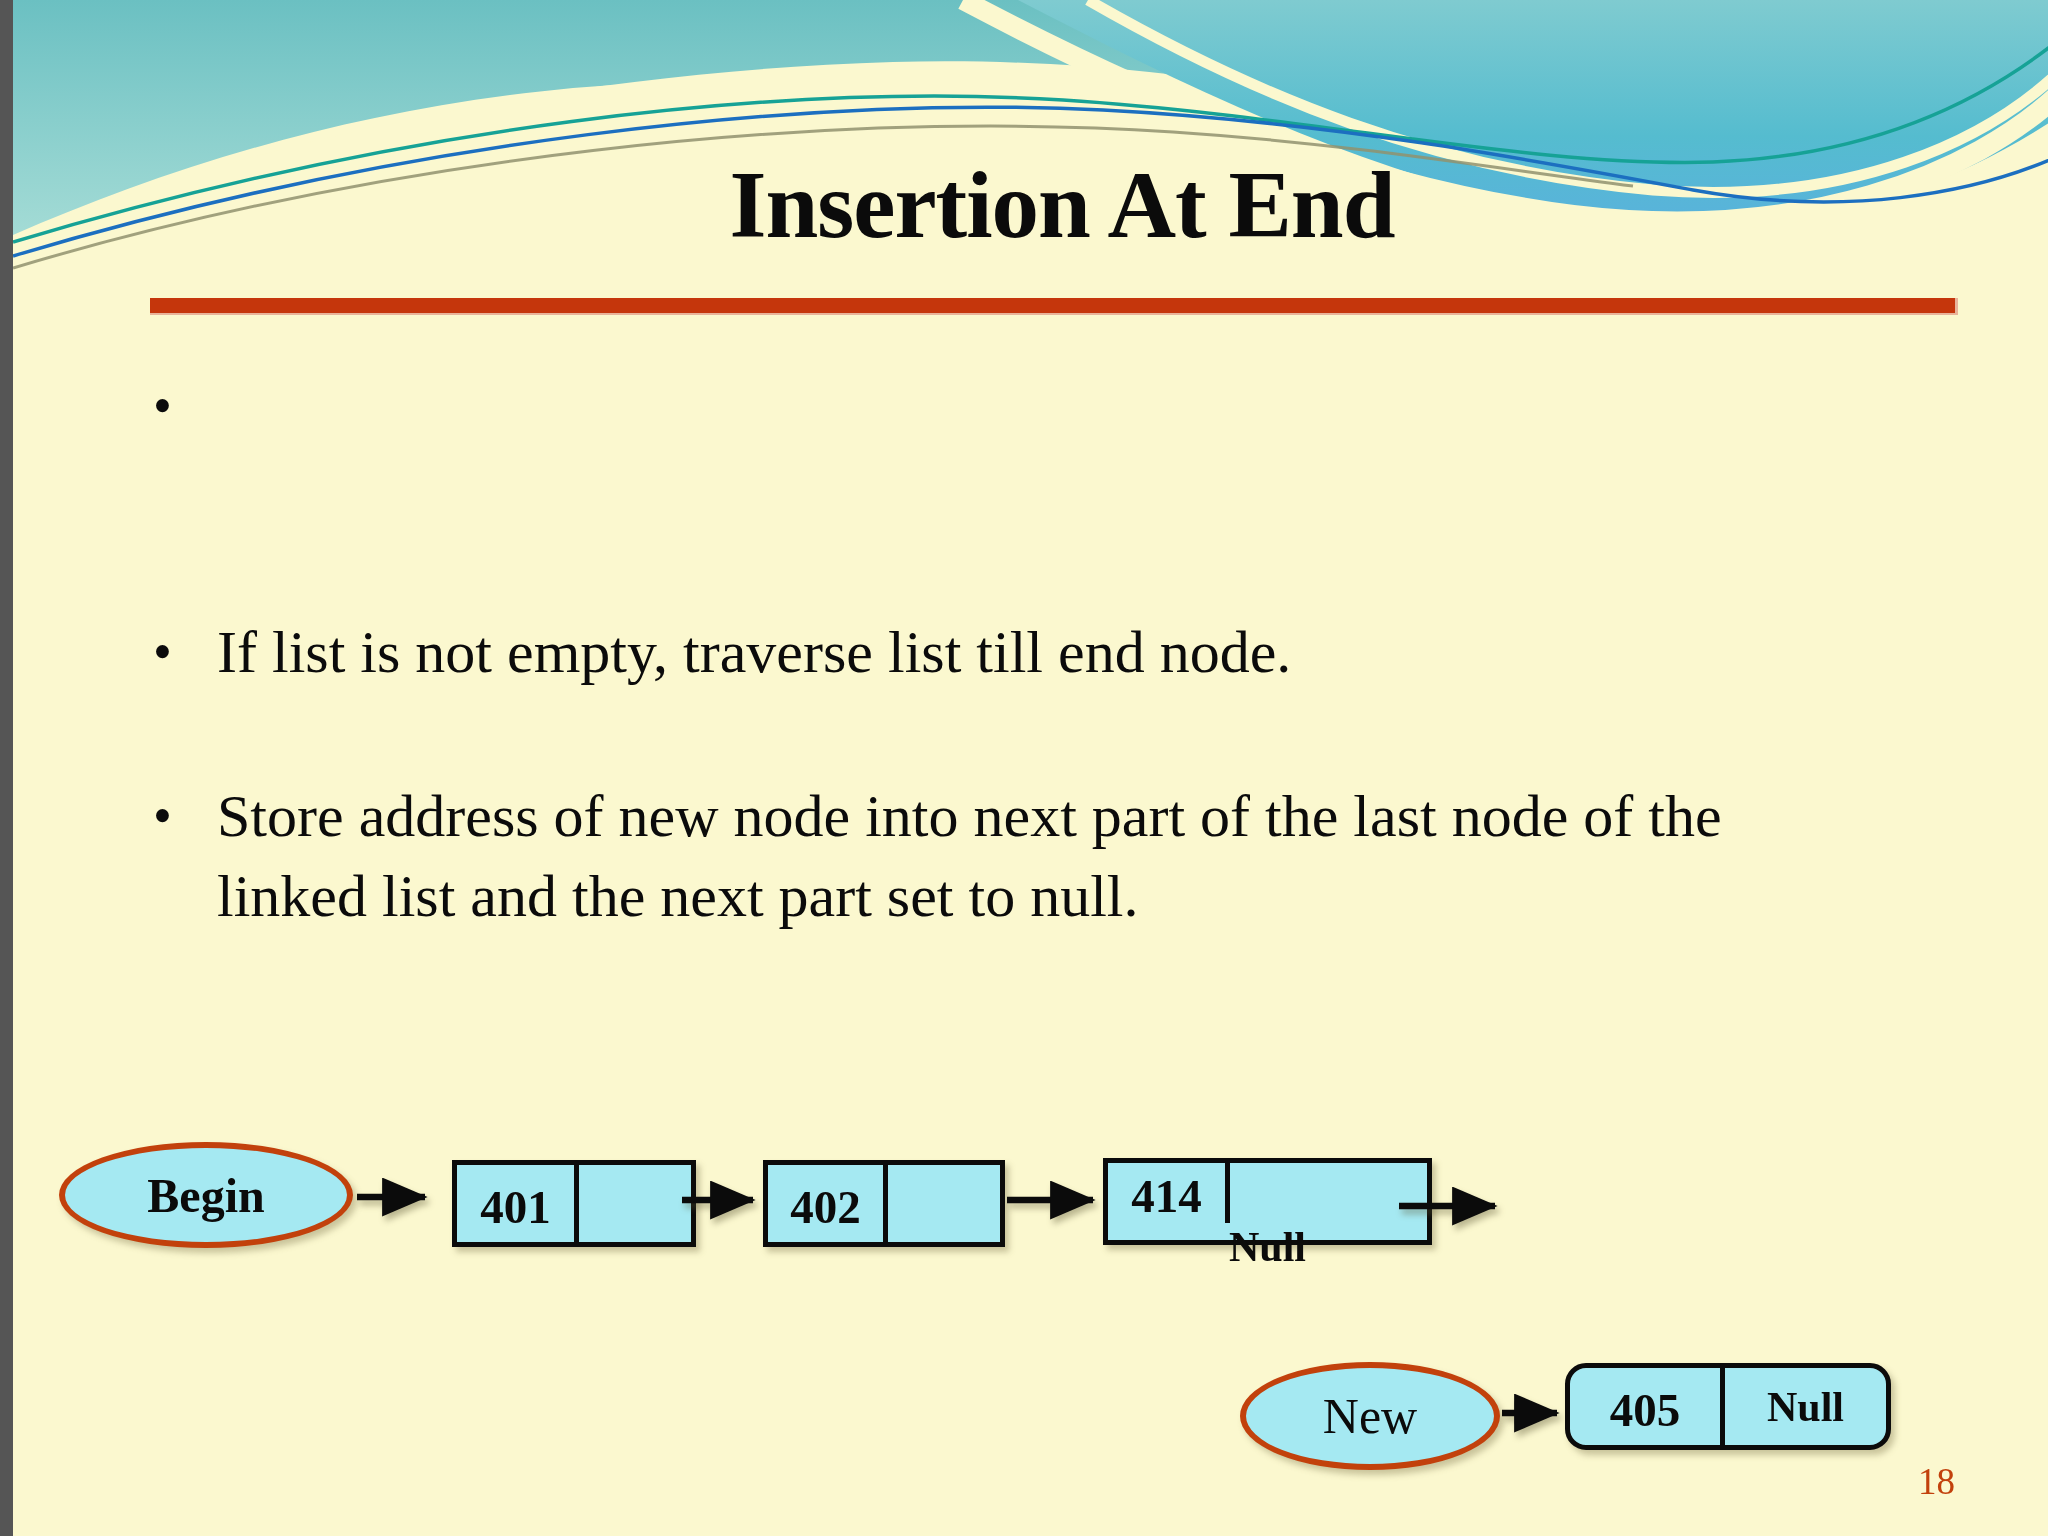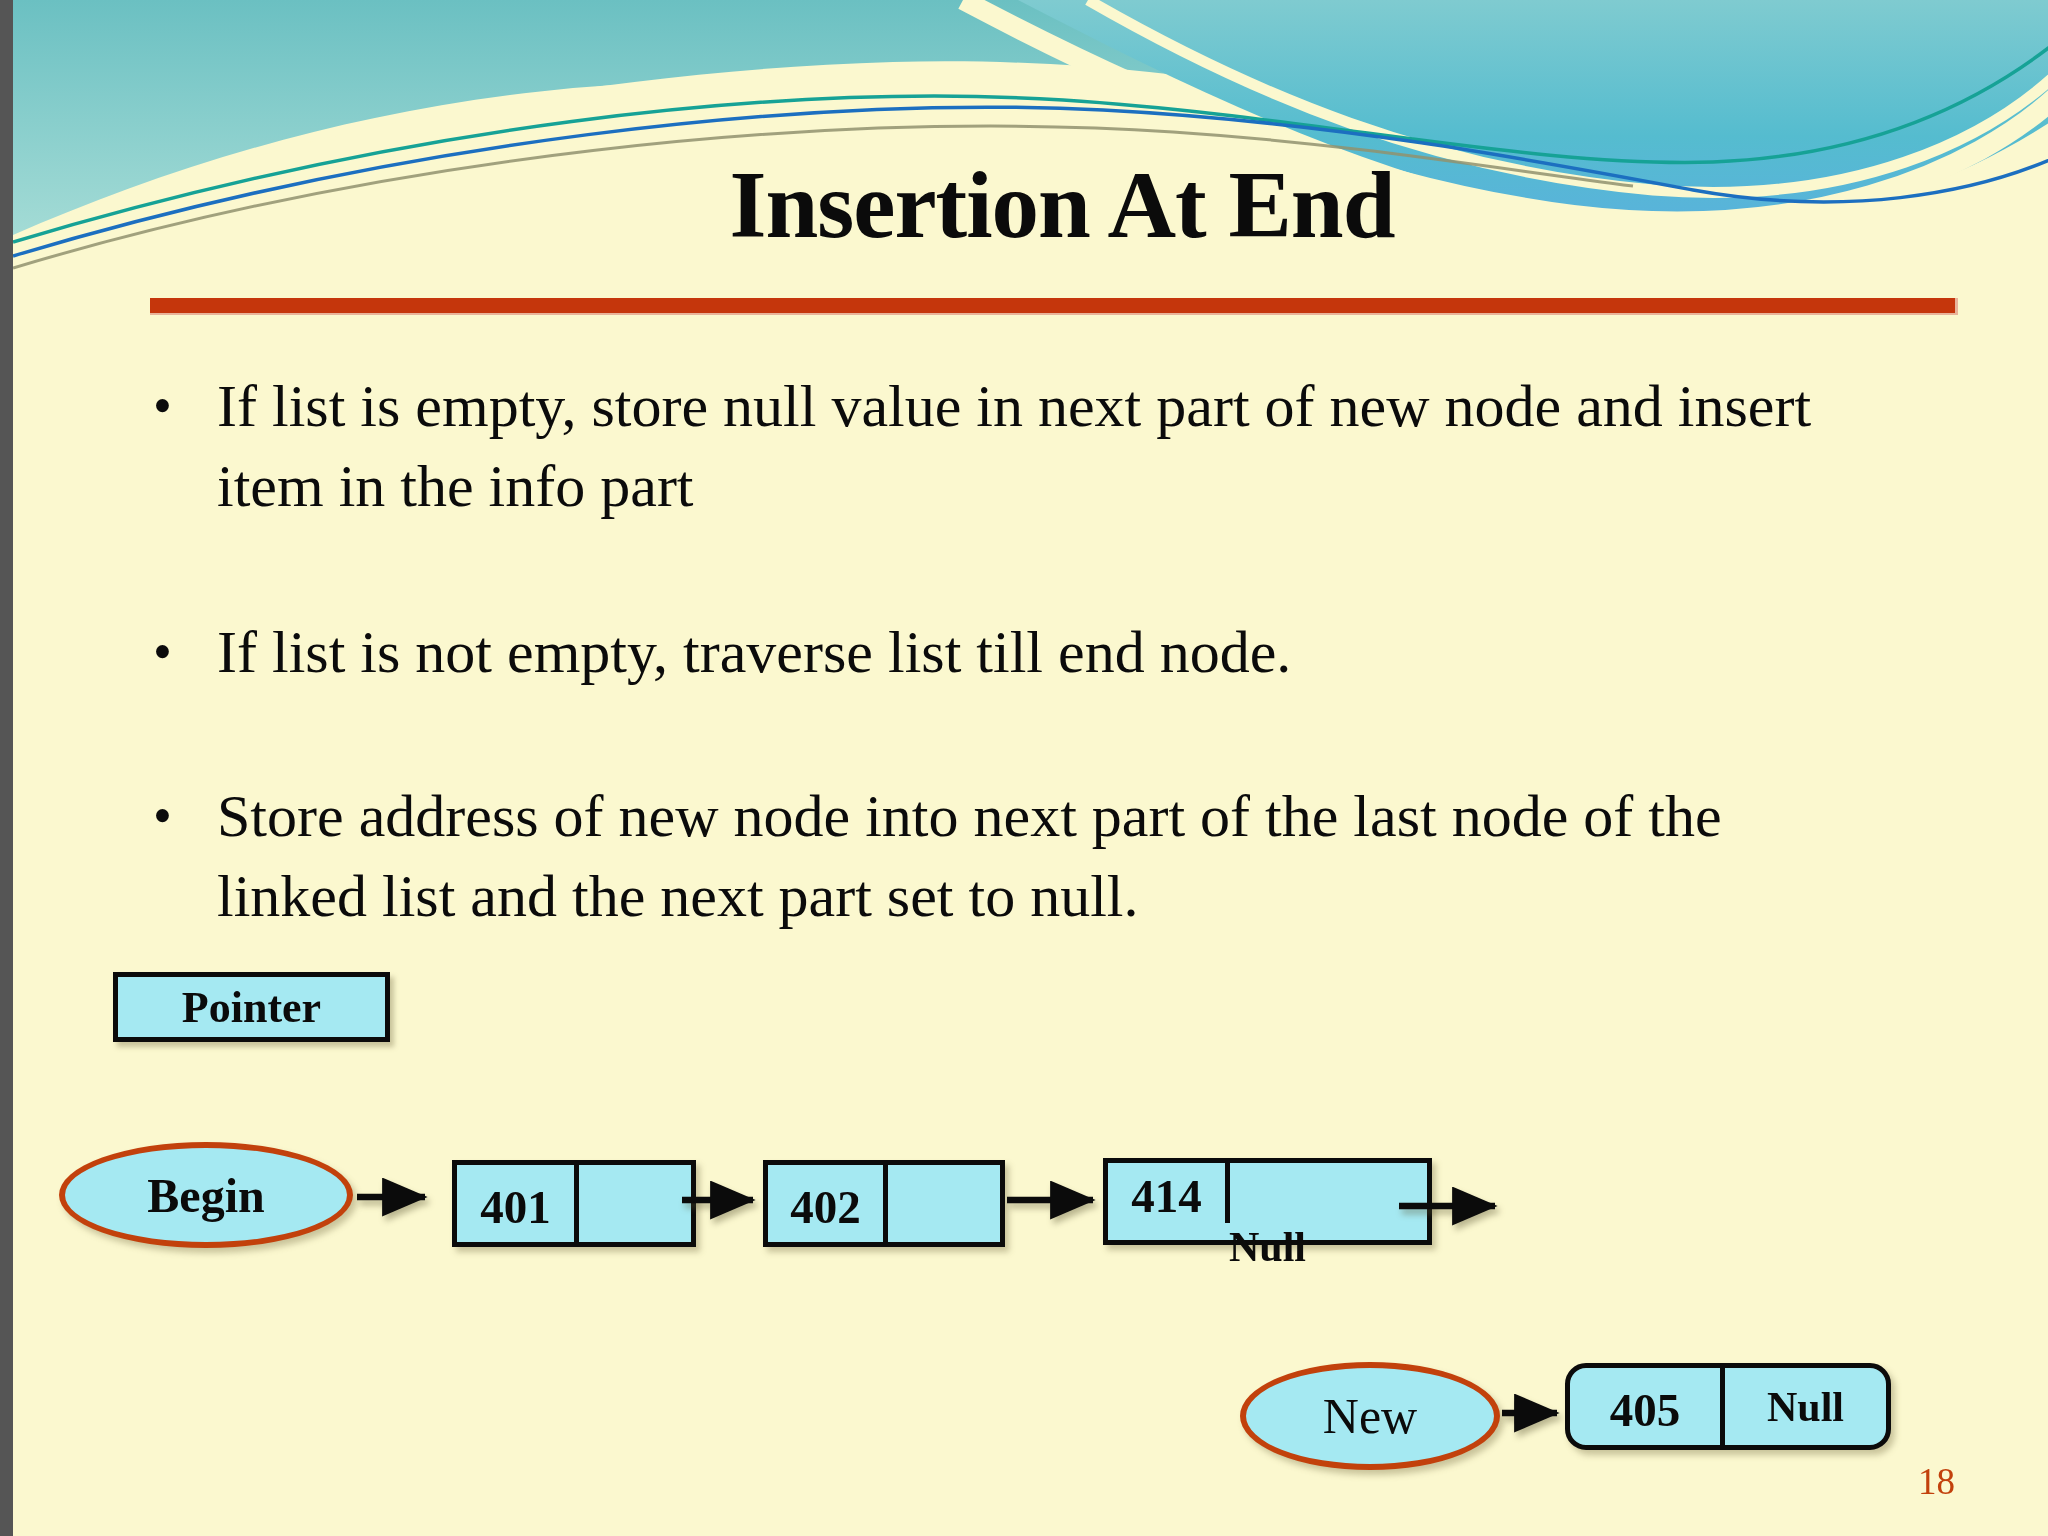--- a/index.html
+++ b/index.html
@@ -87,38 +87,33 @@
     <path d="M0,242 C380,128 760,82 1050,100 C1300,116 1520,168 1700,162 C1880,155 1990,85 2048,38" fill="none" stroke="#16A296" stroke-width="3.5"></path>
     <path d="M0,256 C380,142 790,95 1090,110 C1320,122 1520,160 1680,190 C1830,217 1960,195 2048,155" fill="none" stroke="#1C6FC0" stroke-width="3.5"></path>
     <path d="M0,268 C360,160 800,108 1160,132 C1340,144 1480,168 1620,186" fill="none" stroke="#90926F" stroke-width="3" opacity="0.85"></path>
   </svg>
 
   <h1 class="title">Insertion At End</h1>
   <div class="rule"></div>
 
   <div class="bullet b1">
     <span class="dot">•</span>
-    <span class="btext"><span>If list is empty, store null value in next part of new node and insert</span><br>
-    <span>item in the info part</span></span>
   </div>
 
   <div class="bullet b2">
     <span class="dot">•</span>
     <span class="btext"><span>If list is not empty, traverse list till end node.</span></span>
   </div>
 
   <div class="bullet b3">
     <span class="dot">•</span>
     <span class="btext"><span>Store address of new node into next part of the last node of the</span><br>
     <span>linked list and the next part set to null.</span></span>
   </div>
 
-  <div class="pointer-box">
-    <span>Pointer</span>
-  </div>
 
   <div class="ellipse begin">
     <span>Begin</span>
   </div>
 
   <div class="node n401">
     <div class="cell info">401</div>
     <div class="cell next"></div>
   </div>
 

